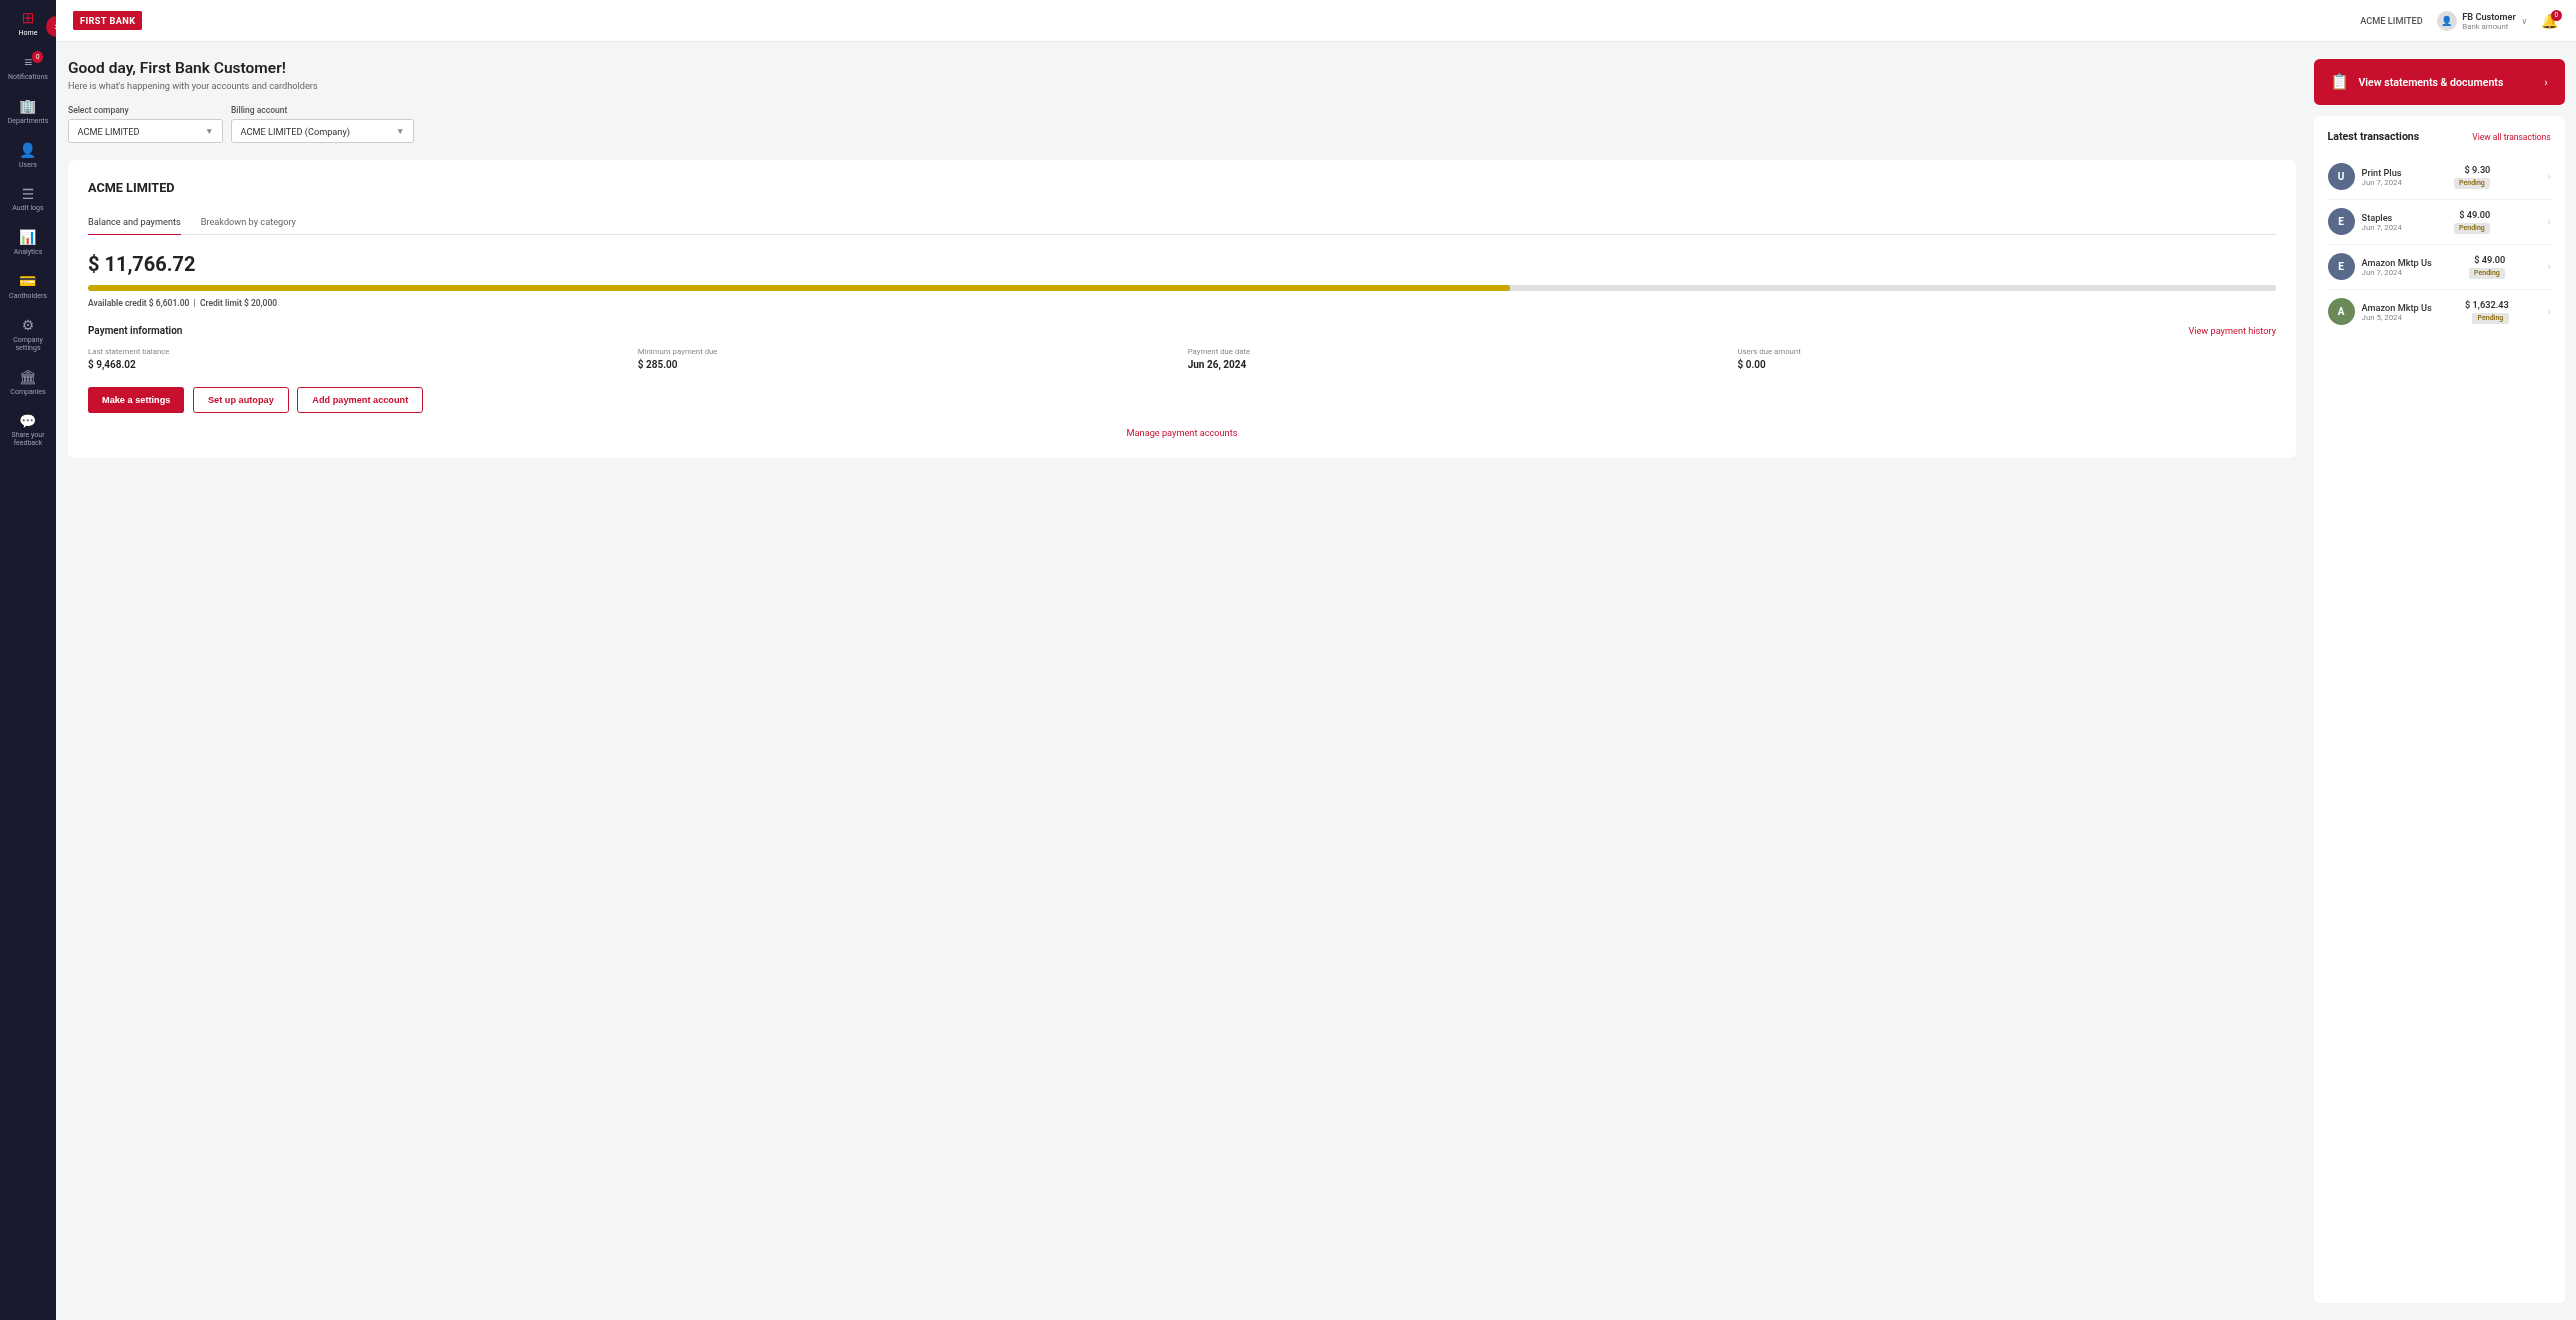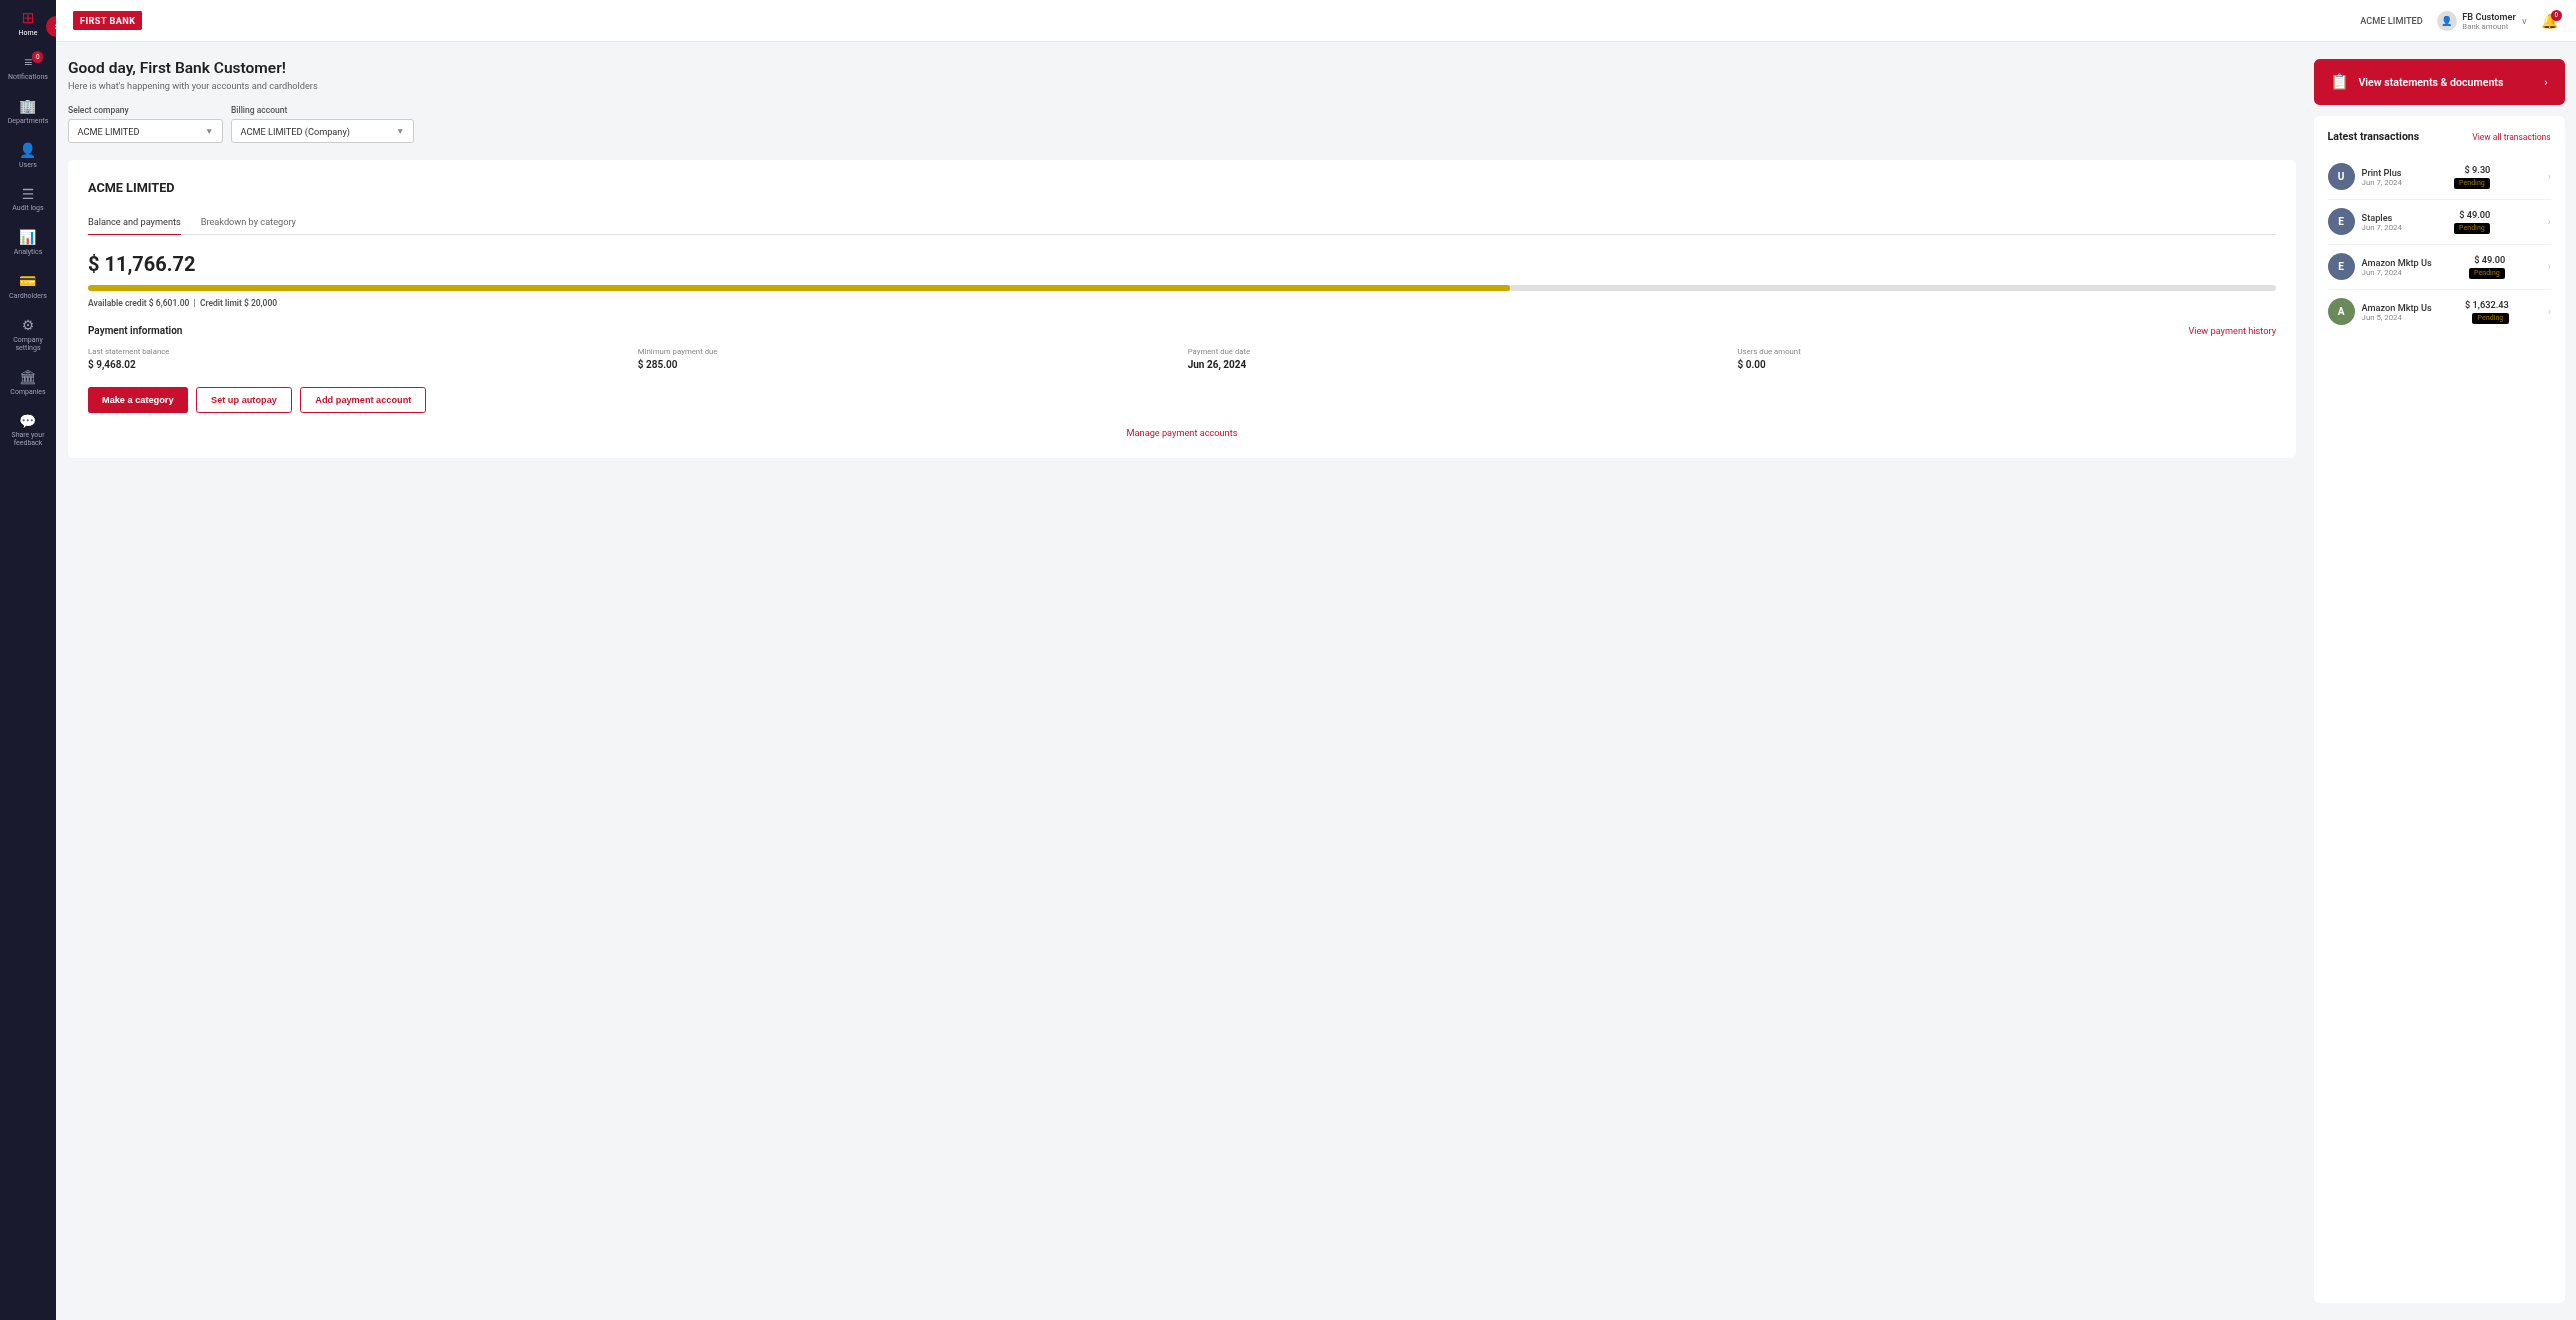--- a/index.html
+++ b/index.html
@@ -182,21 +182,21 @@
       display: flex; align-items: center; justify-content: center;
       font-size: 10px; font-weight: 700; color: white;
       flex-shrink: 0;
     }
     .transaction-name { font-size: 9.2px; font-weight: 500; color: #333; }
     .transaction-date { font-size: 7.8px; color: #888; }
     .transaction-right { display: flex; flex-direction: column; align-items: flex-end; gap: 2.8px; }
     .transaction-amount { font-size: 9.2px; font-weight: 600; color: #333; }
     .transaction-status {
       font-size: 7px; padding: 1.4px 5.6px; border-radius: 2.1px;
-      background: #000000; color: #856404; font-weight: 500;
+      background: #e5e5e5; color: #856404; font-weight: 500;
     }
     .transaction-chevron { color: #ccc; font-size: 10px; margin-left: 5.6px; }
 
     .main-and-right { display: flex; gap: 0; flex: 1; overflow: hidden; }
     .main-inner { flex: 1; overflow-y: auto; padding: 17px 12px; }
     .right-outer { width: 268px; flex-shrink: 0; overflow-y: auto; padding: 17px 11.3px 17px 5.6px; display: flex; flex-direction: column; gap: 11.3px; }
   </style>
 </head>
 <body>
 
@@ -344,21 +344,21 @@
               <span class="payment-detail-label">Payment due date</span>
               <span class="payment-detail-value bold-date">Jun 26, 2024</span>
             </div>
             <div class="payment-detail-item">
               <span class="payment-detail-label">Users due amount</span>
               <span class="payment-detail-value">$ 0.00</span>
             </div>
           </div>
 
           <div class="buttons-row">
-            <button class="btn-primary">Make a category</button>
+            <button class="btn-primary">Make a settings</button>
             <button class="btn-outline">Set up autopay</button>
             <button class="btn-outline">Add payment account</button>
           </div>
 
           <div class="manage-link">Manage payment accounts</div>
         </div>
       </div>
 
       <div class="right-outer">
 

